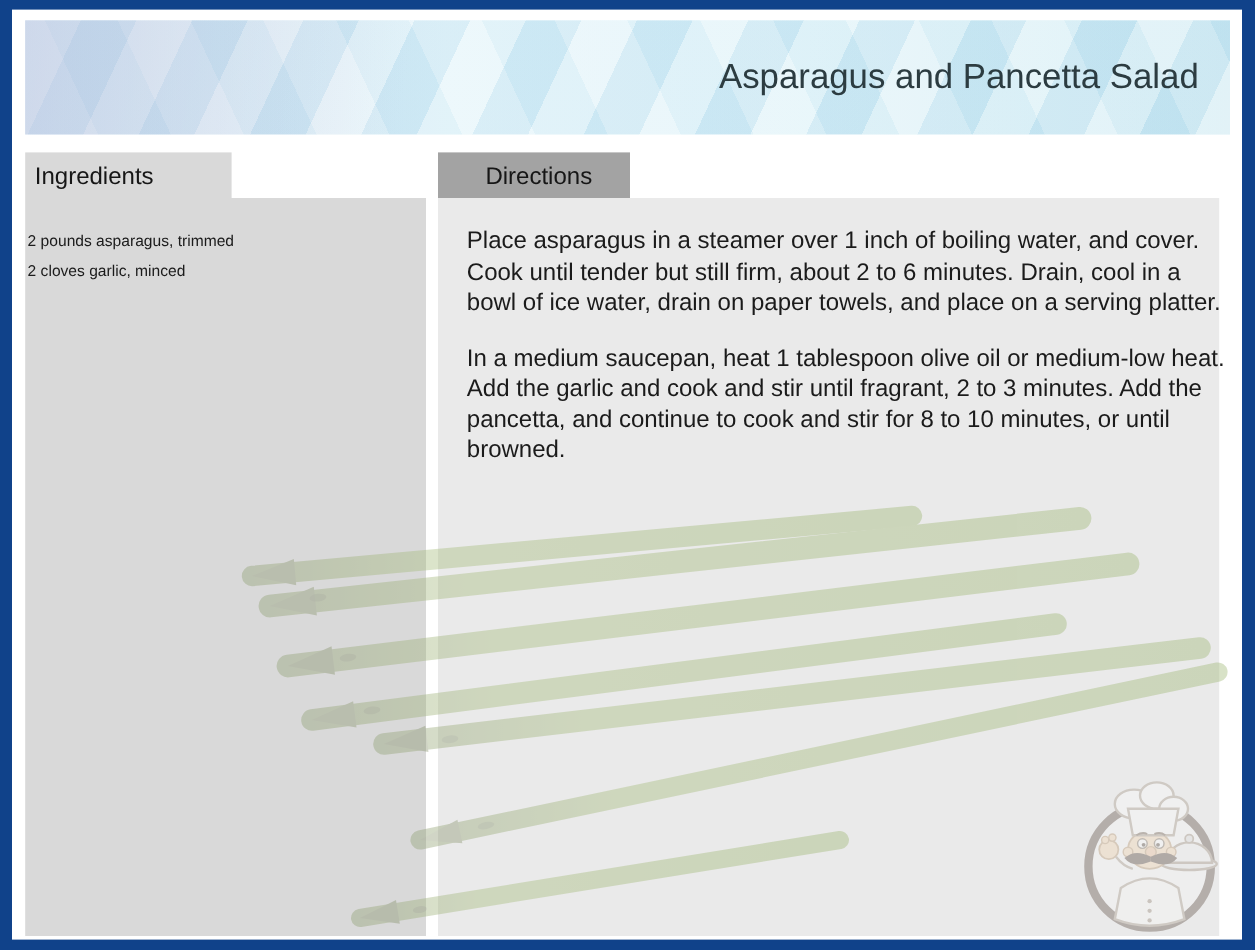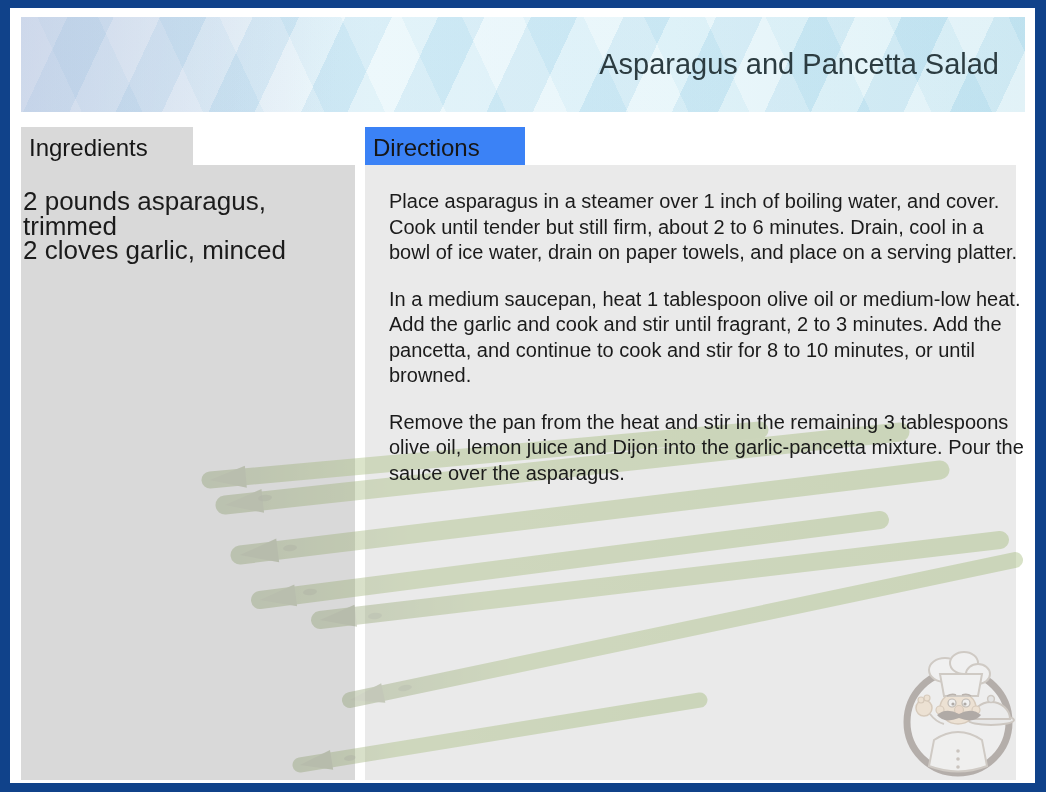--- a/index.html
+++ b/index.html
@@ -12,37 +12,37 @@
   .banner{position:absolute;left:21px;top:17px;width:1004px;height:95px;z-index:2;
     background:
       linear-gradient(100deg, rgba(186,199,226,.55), rgba(220,240,248,0) 32%),
       repeating-linear-gradient(115deg, rgba(255,255,255,.30) 0 42px, rgba(176,214,236,.22) 42px 84px),
       repeating-linear-gradient(65deg, rgba(255,255,255,.28) 0 55px, rgba(188,224,240,.18) 55px 110px),
       linear-gradient(90deg,#ccdcec,#dbf1f8 35%,#d4eef6 65%,#c5e6f0);}
   .banner-title{line-height:95px;text-align:right;padding-right:26px;
     font-size:29px;color:#2c3c41;white-space:nowrap;}
 
   
-  .hdr{position:absolute;top:127px;height:38px;z-index:3;font-size:24px;color:#161616;
+  .hdr{position:absolute;top:127px;height:38px;z-index:3;font-size:20px;color:#161616;
        padding-left:8px;line-height:41px;}
   .hdr-ing{left:21px;width:164px;background:#d9d9d9;}
-  .hdr-dir{left:365px;width:152px;background:#3b82f6;}
+  .hdr-dir{left:365px;width:152px;background:#a3a3a3;text-align:center;}
 
   
   .panel{position:absolute;top:165px;height:615px;z-index:1;}
   .panel-left{left:21px;width:334px;background:#d9d9d9;}
   .panel-right{left:365px;width:651px;background:#eaeaea;}
 
   
   .aspara{position:absolute;left:180px;top:420px;z-index:2;opacity:.38;}
   .chef{position:absolute;left:898px;top:648px;z-index:2;opacity:.33;}
 
   
   .ing-text{position:absolute;left:23px;top:189px;width:302px;z-index:4;
-    font-size:26px;line-height:24.5px;color:#1b1b1b;}
+    font-size:13px;line-height:24.5px;color:#1b1b1b;}
   .dir-text{position:absolute;left:389px;top:189px;width:635px;z-index:4;
     font-size:20px;line-height:25.5px;color:#1b1b1b;}
   .dir-text p{margin:0 0 21px 0;}
 </style>
 </head>
 <body>
 
 <div class="page">
   <div class="inner"></div>
 
@@ -132,15 +132,14 @@
   </div>
 
   <div class="ing-text">
     <div>2 pounds asparagus, trimmed</div>
     <div>2 cloves garlic, minced</div>
   </div>
 
   <div class="dir-text">
     <p>Place asparagus in a steamer over 1 inch of boiling water, and cover. Cook until tender but still firm, about 2 to 6 minutes. Drain, cool in a bowl of ice water, drain on paper towels, and place on a serving platter.</p>
     <p>In a medium saucepan, heat 1 tablespoon olive oil or medium-low heat. Add the garlic and cook and stir until fragrant, 2 to 3 minutes. Add the pancetta, and continue to cook and stir for 8 to 10 minutes, or until browned.</p>
-    <p>Remove the pan from the heat and stir in the remaining 3 tablespoons olive oil, lemon juice and Dijon into the garlic-pancetta mixture. Pour the sauce over the asparagus.</p>
   </div>
 </div>
 
 </body></html>

